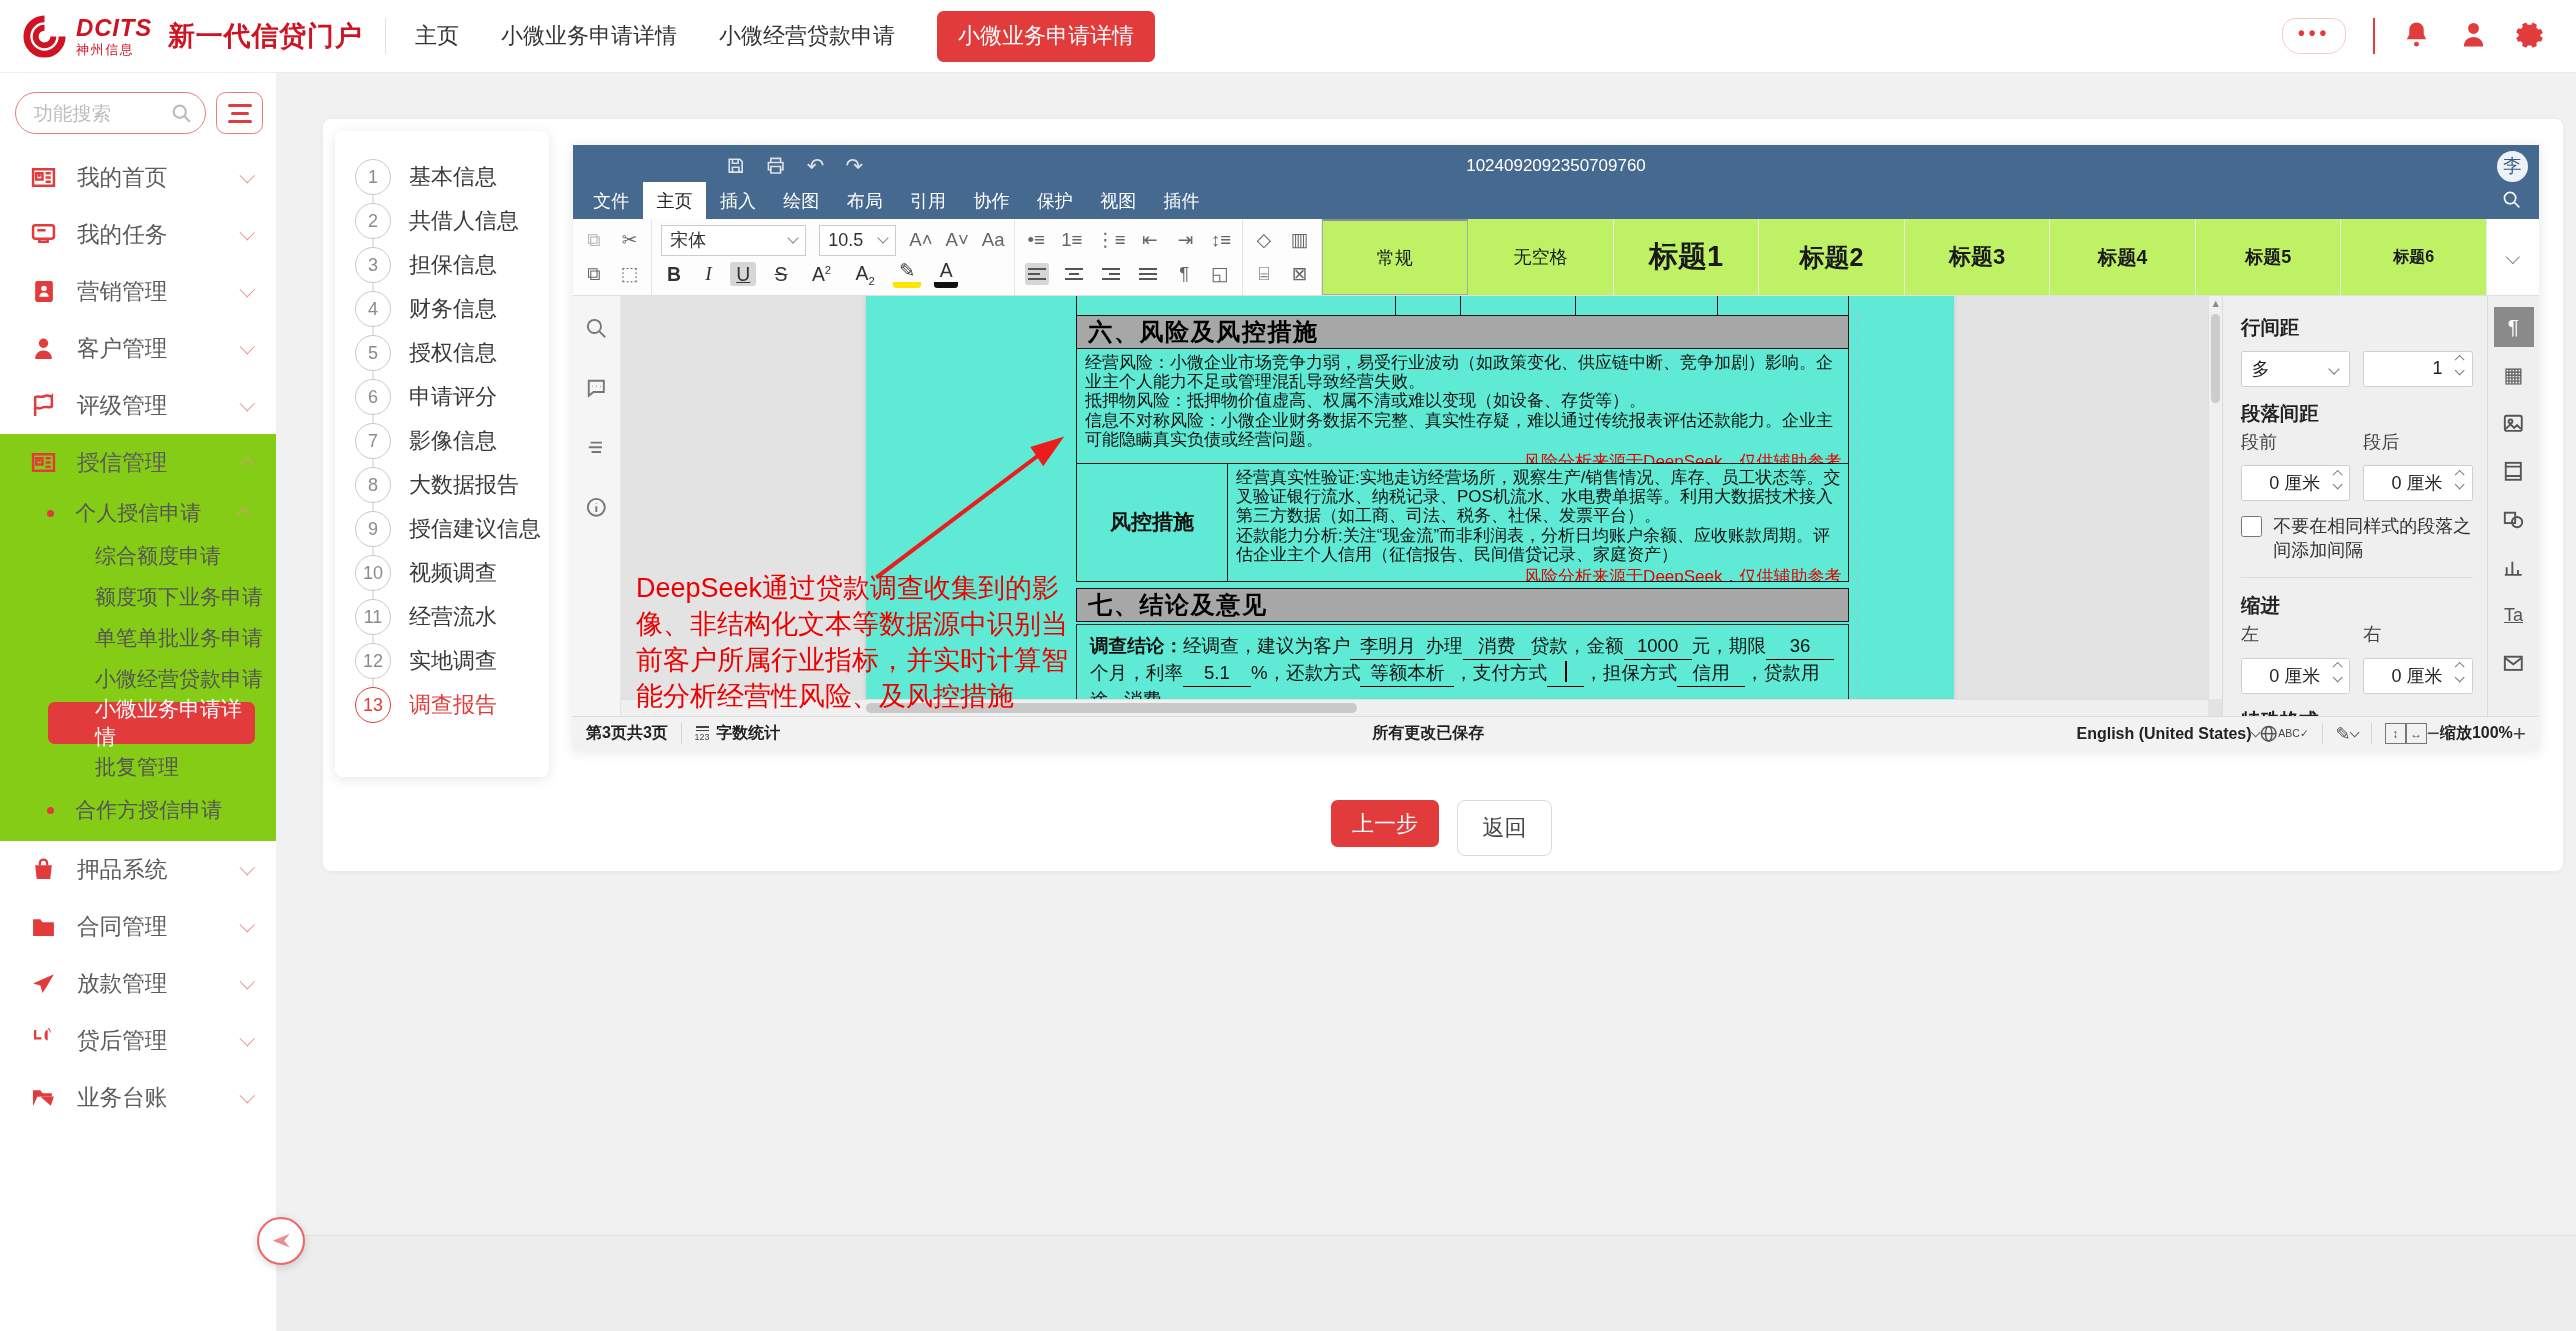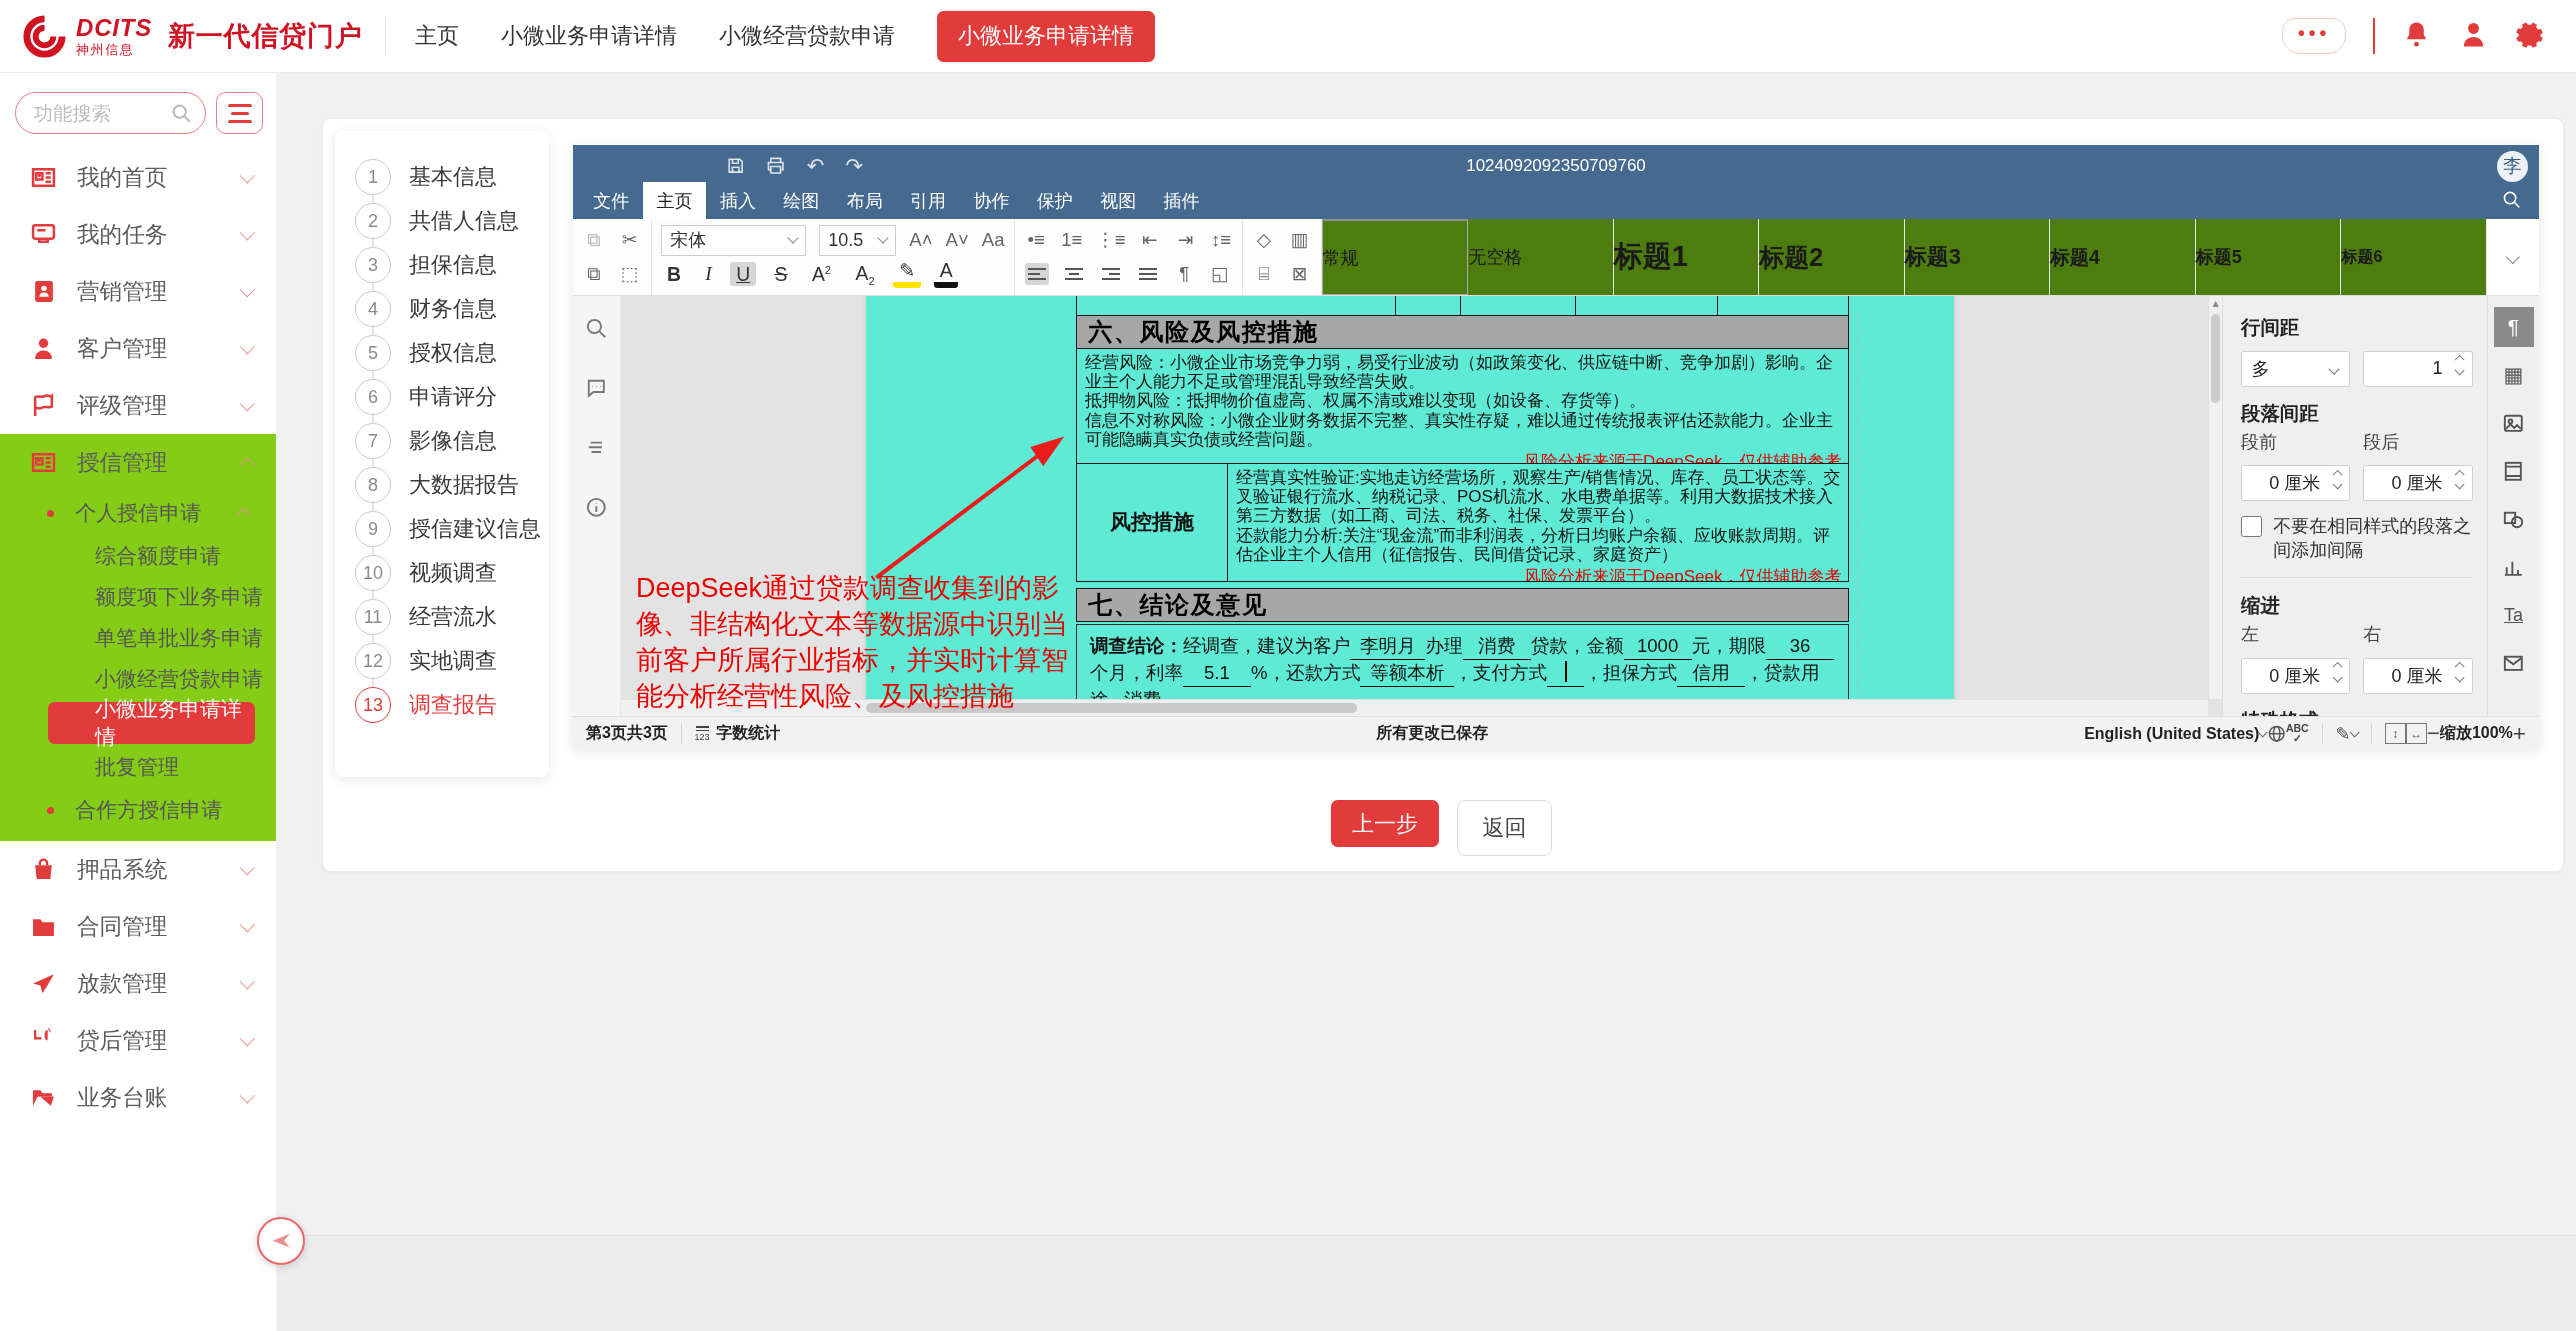--- a/index.html
+++ b/index.html
@@ -98,21 +98,21 @@
   .fmt.s { text-decoration:line-through; }
   .fmt sup,.fmt sub{ font-size:11.3px; }
   .pen { border-bottom:6.5px solid #ffe400; line-height:1; padding-bottom:0.8px;}
   .fcol { border-bottom:6.5px solid #111; line-height:1; padding-bottom:0.8px;}
   .alg { display:inline-flex; flex-direction:column; gap:3.2px; width:24px; cursor:pointer; padding:4.8px 3.2px; border-radius:3.2px;}
   .alg i { height:2px; background:#555; display:block;}
   .alg.left i:nth-child(2){width:70%;} .alg.ctr i:nth-child(2){width:60%; margin:0 auto;}
   .alg.rgt i:nth-child(2){width:60%; margin-left:auto;}
   .alg.active { background:#d6d6d6; }
   .tb-styles { flex:1; display:flex; align-items:stretch; }
-  .style-box { flex:1; display:flex; align-items:center; justify-content:flex-start; background:#4d7c0f;
+  .style-box { flex:1; display:flex; align-items:center; justify-content:center; background:#bef264;
     border-right:0.8px solid #e7e7e7; font-size:18px; color:#1a1a1a; cursor:pointer; white-space:nowrap;}
   .style-box.sel { border:1.6px solid #aaa; border-top:2.4px solid #8f8f8f; }
   .st-h1{font-size:29px;font-weight:bold;} .st-h2{font-size:25px;font-weight:bold;}
   .st-h3{font-size:22px;font-weight:bold;} .st-h4{font-size:19.4px;font-weight:bold;}
   .st-h5{font-size:18px;font-weight:bold;} .st-h6{font-size:16px;font-weight:bold;}
   .style-more { width:52px; display:flex; align-items:center; justify-content:center; background:#fff; cursor:pointer;}
 
   .e-content { flex:1; display:flex; position:relative; overflow:hidden;}
   .e-leftstrip { width:48px; background:#f5f5f5; border-right:0.8px solid #e6e6e6; display:flex;
     flex-direction:column; align-items:center; padding-top:21px; gap:37px; flex:none;}
@@ -176,21 +176,21 @@
     align-items:center; font-size:16px; color:#333; padding:0 13px;}
   .sb-sep { width:0.8px; height:21px; background:#d6d6d6; margin:0 13px; }
   .sb-strong { font-weight:bold; color:#222;}
   .wc { display:flex; align-items:center; gap:6.5px; }
   .wc .ic { display:flex; flex-direction:column; font-size:9px; color:#444; line-height:8px; align-items:center;}
   .wc .ic i{ width:13px; height:1.6px; background:#444; display:block; margin-bottom:1.6px;}
   .st-center { flex:1; text-align:center; font-weight:bold; color:#222;}
   .st-right { display:flex; align-items:center; }
   .st-right .dchev { width:7.3px; height:7.3px; border-right:1.6px solid #666; border-bottom:1.6px solid #666; transform:rotate(45deg); margin-top:-2.4px;}
   .st-right svg { width:19.4px; height:19.4px; stroke:#555; fill:none; stroke-width:1.8;}
-  .spell { display:flex; flex-direction:column; align-items:center; line-height:9.7px; font-size:10.5px; color:#444; font-weight:bold;}
+  .spell { display:flex; align-items:center; line-height:9.7px; font-size:10.5px; color:#444; font-weight:normal;}
   .fitbox { width:21px; height:21px; border:1.6px solid #777; display:flex; align-items:center;
     justify-content:center; font-size:12px; color:#555;}
   .zoomtxt { font-weight:bold; color:#222; }
   .pm { font-size:22.6px; color:#444; cursor:pointer; }
 
   
   .annotation { position:absolute; left:636px; top:570px; width:436px; font-size:27px; line-height:36px;
     color:#ec0000; z-index:12; }
   .arrow-svg { position:absolute; left:840px; top:416px; width:250px; height:186px; z-index:12; }
 

